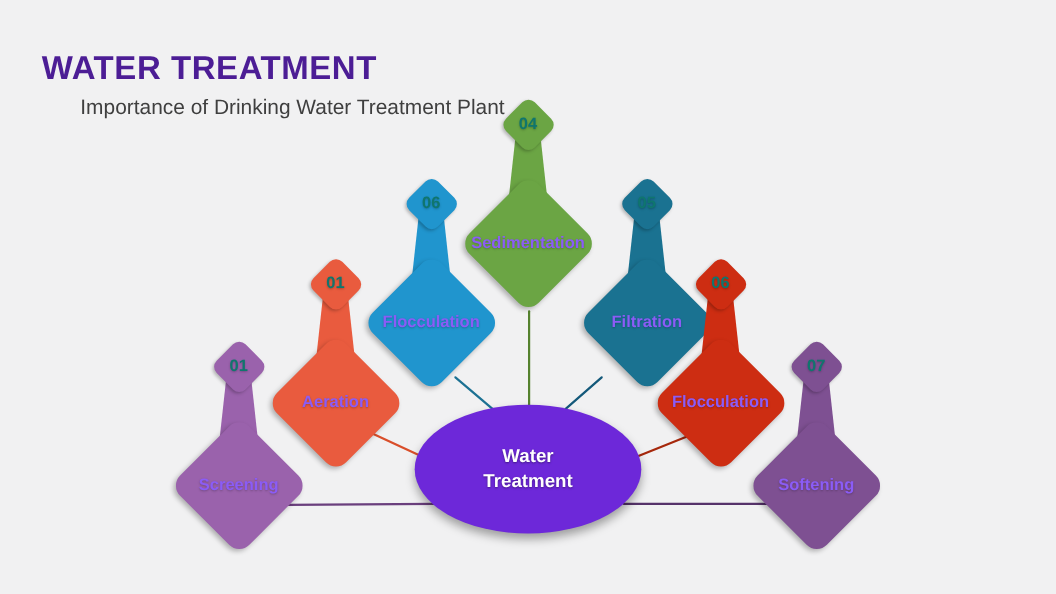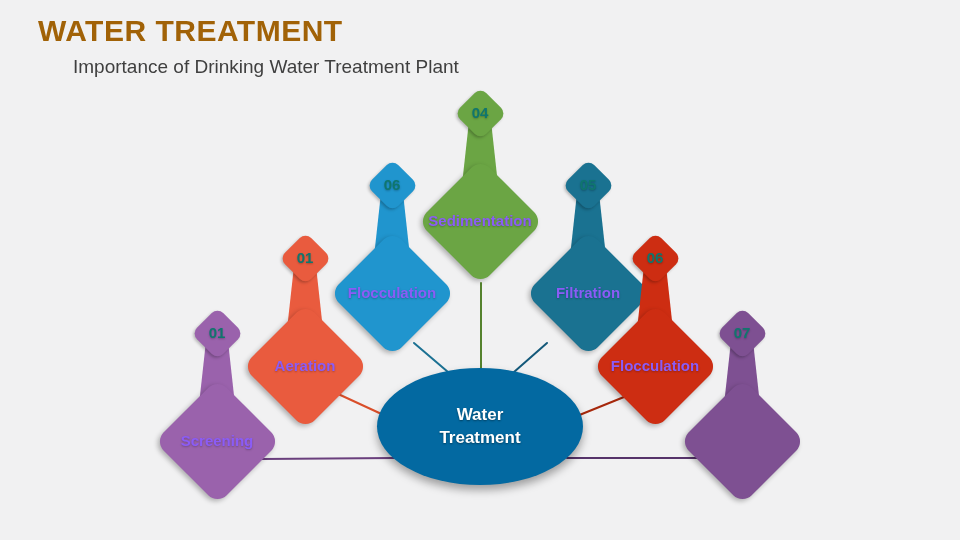--- a/index.html
+++ b/index.html
@@ -55,21 +55,21 @@
   }
   .center-ellipse .line{
     color:#fff;font-size:17px;font-weight:700;line-height:1.3;
     text-shadow:0 1px 2px rgba(0,0,0,0.4);
   }
 </style>
 </head>
 <body style="background: rgb(241, 241, 242);">
 
 <div class="header">
-  <div class="title" style="color: #a16207;">WATER TREATMENT</div>
+  <div class="title" style="color: #4c1d95; margin-top: 32px;">WATER TREATMENT</div>
   <div class="subtitle">Importance of Drinking Water Treatment Plant</div>
 </div>
 
 <svg class="lines-svg" width="960" height="540">
   <line x1="394" y1="458" x2="262" y2="459" stroke-width="2" stroke-linecap="round" stroke="#6a3f7d"></line>
   <line x1="388" y1="417" x2="336" y2="393" stroke-width="2" stroke-linecap="round" stroke="#d94e2a"></line>
   <line x1="448" y1="372" x2="414" y2="343" stroke-width="2" stroke-linecap="round" stroke="#1c7193"></line>
   <line x1="481" y1="370" x2="481" y2="283" stroke-width="2" stroke-linecap="round" stroke="#55822e"></line>
   <line x1="514" y1="372" x2="547" y2="343" stroke-width="2" stroke-linecap="round" stroke="#14597a"></line>
   <line x1="577" y1="416" x2="624" y2="397" stroke-width="2" stroke-linecap="round" stroke="#a6280c"></line>
@@ -122,18 +122,19 @@
   <div class="diamond"></div>
   <div class="badge-num">06</div>
   <div class="step-label">Flocculation</div>
 </div>
 
 <div class="step" style="left: 677px; top: 304px; --c: #7e5092;">
   <div class="neck"></div>
   <div class="badge-shape"></div>
   <div class="diamond"></div>
   <div class="badge-num">07</div>
+  <div class="step-label">Softening</div>
 </div>
 
-<div class="center-ellipse" style="background: #0369a1;">
+<div class="center-ellipse" style="background: #6d28d9;">
   <div class="line" style="color: rgb(255, 255, 255);">Water</div>
   <div class="line" style="color: rgb(255, 255, 255);">Treatment</div>
 </div>
 
 </body></html>

